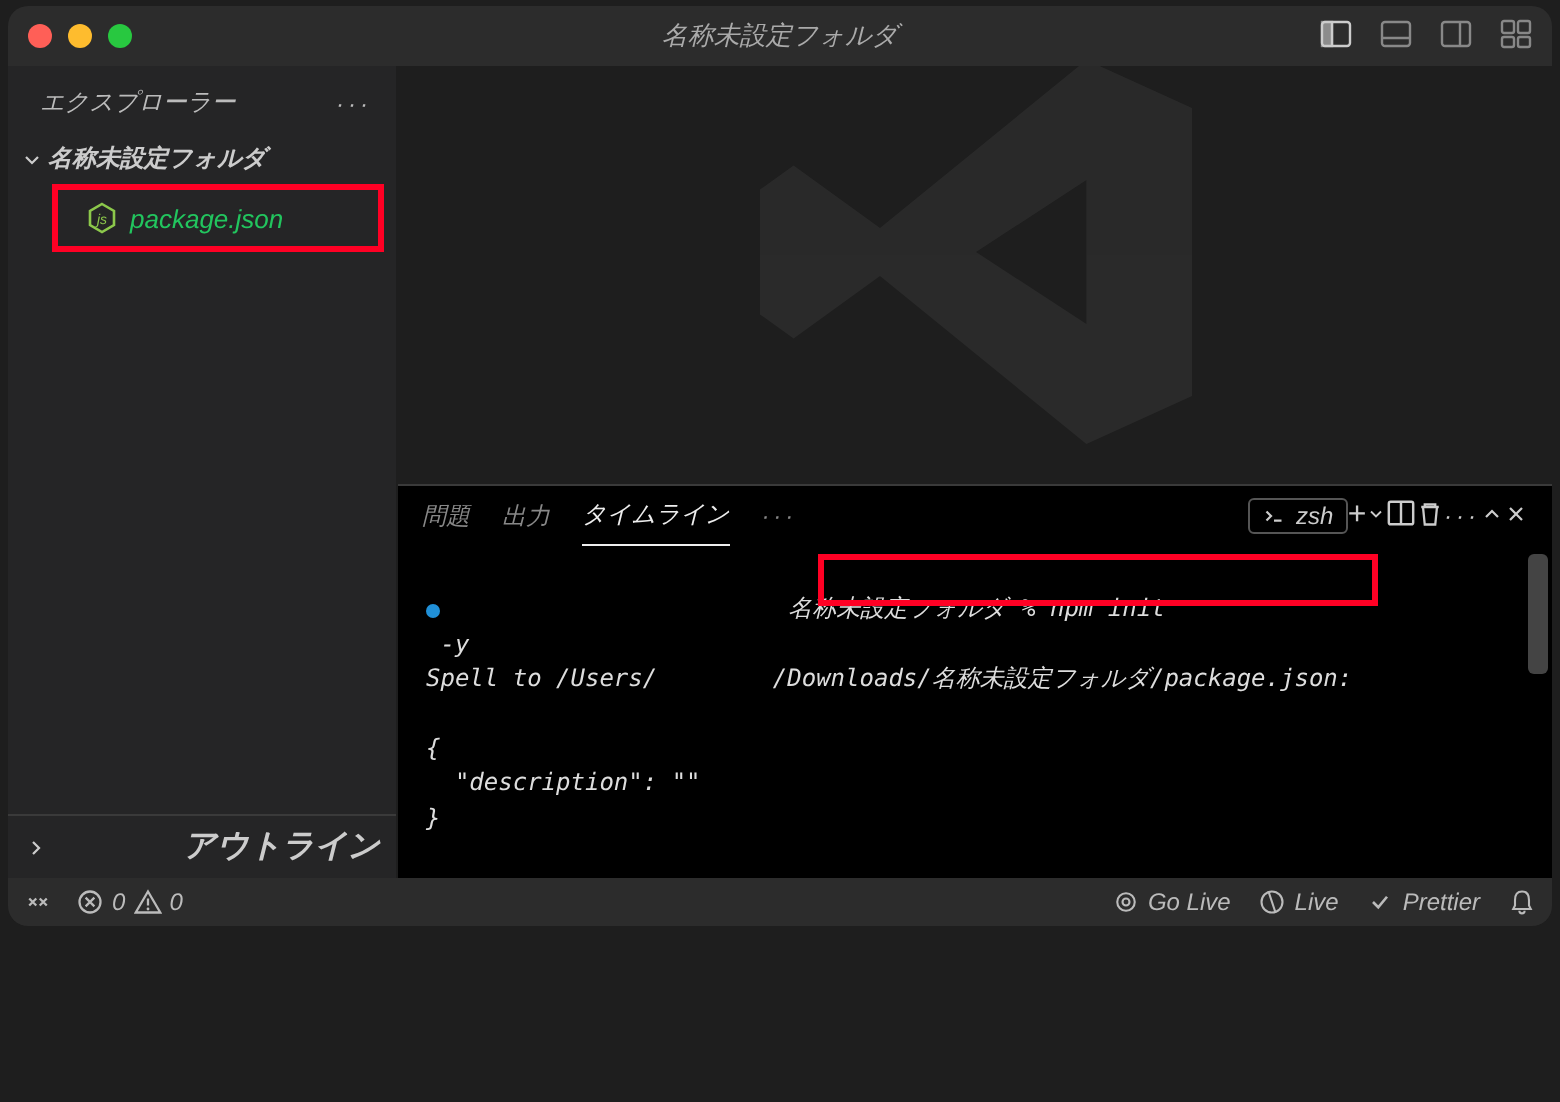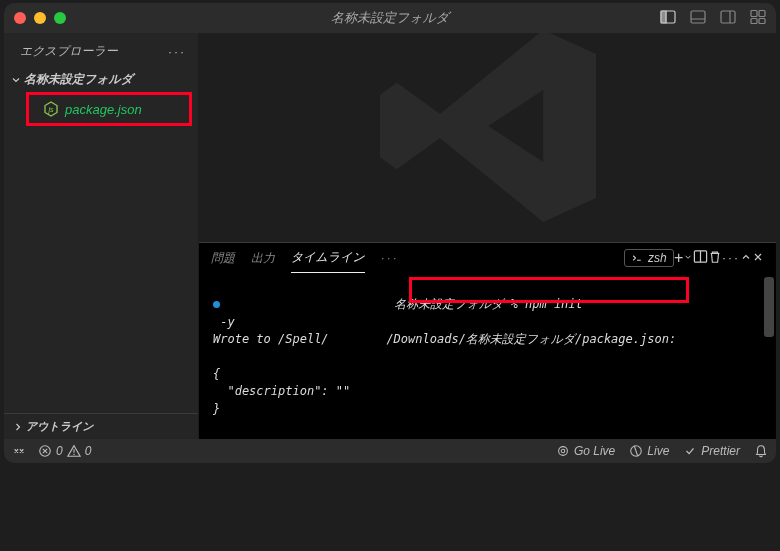--- a/index.html
+++ b/index.html
@@ -102,22 +102,23 @@
   margin: 1px 6px 0 22px;
   padding: 2px 0;
 }
 .sidebar-spacer { flex: 1; }
 .section-row {
   display: flex;
   align-items: center;
   padding: 5px 8px;
   border-top: 1px solid #3a3a3a;
   color: #ccc;
-  font-size: 11px;
+  font-size: 16px;
   font-weight: 600;
+  justify-content: space-between;
 }
 .main {
   flex: 1;
   display: flex;
   flex-direction: column;
   background: #1e1e1e;
   position: relative;
 }
 .editor-area {
   flex: 1;
@@ -303,21 +304,21 @@
                   <path d="M4 10 L8 6 L12 10" stroke="#ccc" stroke-width="1.5" fill="none"></path>
                 </svg></span>
             <span><svg width="12" height="12" viewBox="0 0 16 16">
                   <path d="M4 4 L12 12 M12 4 L4 12" stroke="#ccc" stroke-width="1.5" fill="none"></path>
                 </svg></span>
           </div>
         </div>
         <div class="terminal-body">
 <span class="bullet"></span><span style="visibility:hidden;">XXXXXXXXXXXXXXXXXXXXXXX</span><span>名称未設定フォルダ</span><span> % </span><span>npm init</span>
 <span> -y</span>
-<span>Wrote to /Spell/</span><span style="visibility:hidden;">XXXXXXXX</span><span>/Downloads/名称未設定フォルダ/package.json:</span>
+<span>Spell to /Users/</span><span style="visibility:hidden;">XXXXXXXX</span><span>/Downloads/名称未設定フォルダ/package.json:</span>
 <span></span>
 <span>{</span>
 <span>  "description": ""</span>
 <span>}</span>
           <div class="term-highlight"></div>
           <div style="position:absolute;right:2px;top:4px;bottom:4px;width:10px;">
             <div style="position:absolute;top:0;width:10px;height:60px;background:#444;border-radius:3px;"></div>
           </div>
         </div>
       </div>

